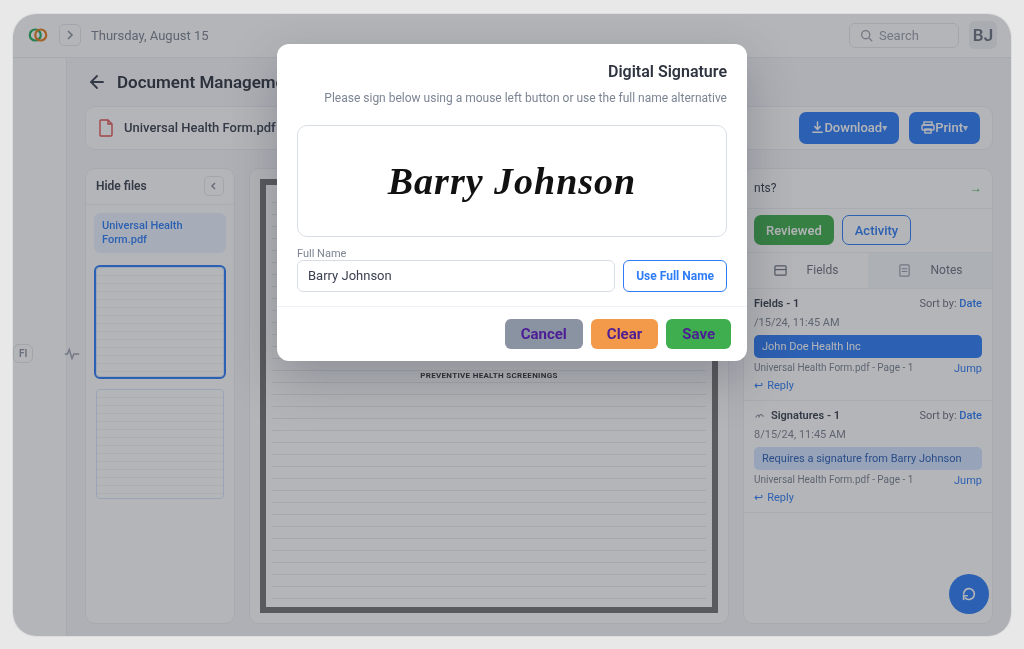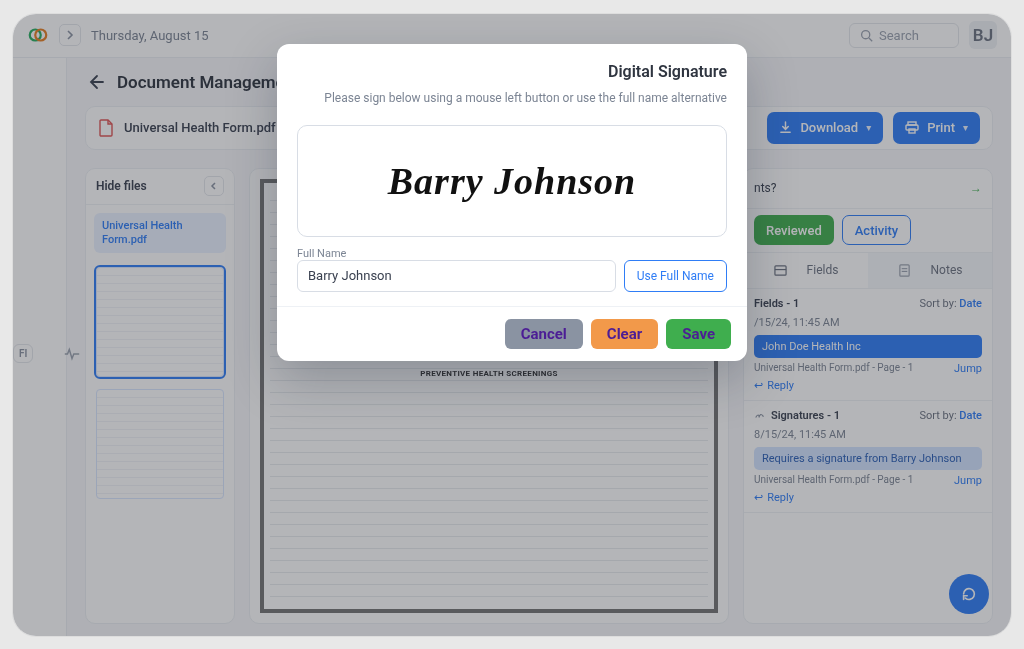--- a/index.html
+++ b/index.html
@@ -22,36 +22,36 @@
   
   .page{position:absolute;left:54px;right:0;top:44px;bottom:0;overflow:hidden}
   .ph{height:48px;display:flex;align-items:center;gap:12px;padding:0 18px}
   .ph .back{color:#4a5260}
   .ph h1{font-size:17px;font-weight:600;color:#2f3540}
   
   .docbar{margin:0 18px 12px;background:#fff;border:1px solid #eceff3;border-radius:10px;height:44px;display:flex;align-items:center;padding:0 12px;gap:10px}
   .docbar .pdf{color:#e05555}
   .docbar .name{font-size:13px;color:#3a4150;font-weight:500}
   .docbar .sp{flex:1}
-  .btn{height:32px;border-radius:7px;display:inline-flex;align-items:center;gap:8px;padding:0 12px;font-size:13px;font-weight:500;cursor:pointer;border:none}
+  .btn{height:32px;border-radius:7px;display:inline-flex;align-items:center;gap:0;padding:0 12px;font-size:13px;font-weight:500;cursor:pointer;border:none}
   .btn.blue{background:#2f7df6;color:#fff}
   .btn.green{background:#3fae4e;color:#fff}
   .btn.outline{background:#fff;border:1.5px solid #2f7df6;color:#2f7df6}
   .chev{font-size:10px;opacity:.9}
   
   .cols{position:absolute;left:18px;right:18px;top:110px;bottom:12px;display:flex;gap:14px}
   .panel{background:#fff;border:1px solid #eceff3;border-radius:10px;overflow:hidden}
   .left{width:150px;display:flex;flex-direction:column}
   .left .hd{height:36px;display:flex;align-items:center;justify-content:space-between;padding:0 10px;font-size:12px;font-weight:600;color:#3a4150;border-bottom:1px solid #eef1f5}
   .left .hd .col{width:20px;height:20px;border:1px solid #e3e6eb;border-radius:5px;display:flex;align-items:center;justify-content:center;color:#8a93a2}
   .left .file{margin:8px;padding:6px 8px;border-radius:6px;background:#eaf2ff;color:#2f7df6;font-size:11px;font-weight:500;line-height:1.3}
   .thumb{margin:6px 10px;height:110px;border:1px solid #d9e6ff;border-radius:4px;background:repeating-linear-gradient(#fff,#fff 7px,#f1f3f7 7px,#f1f3f7 8px)}
   .thumb.sel{outline:2px solid #2f7df6}
   .center{flex:1;padding:10px;position:relative}
-  .form{position:absolute;inset:10px;background:#fff;border:4px solid #737373}
+  .form{position:absolute;inset:10px;background:#fff;border:6px solid #737373}
   .form::before{content:"";position:absolute;inset:6px;background:
      repeating-linear-gradient(#fff,#fff 11px,#e9ecef 11px,#e9ecef 12px);
   }
   .form .title{position:absolute;left:0;right:0;top:186px;text-align:center;font-size:8px;font-weight:700;color:#333;letter-spacing:.3px}
   .right{width:250px;display:flex;flex-direction:column}
   .updrow{height:40px;border-bottom:1px solid #eef1f5;display:flex;align-items:center;justify-content:space-between;padding:0 10px;font-size:12px;color:#3a4150}
   .updrow .arrow{color:#3fae4e;font-weight:700}
   .statusrow{height:44px;display:flex;align-items:center;gap:8px;padding:0 10px;border-bottom:1px solid #eef1f5}
   .tabs{height:36px;display:flex;border-bottom:1px solid #eef1f5}
   .tab{flex:1;display:flex;align-items:center;justify-content:center;gap:20px;font-size:12px;color:#6b7280}
@@ -72,21 +72,21 @@
   .modal{position:absolute;z-index:60;left:50%;top:30px;transform:translateX(-50%);width:470px;background:#fff;border-radius:12px;box-shadow:0 18px 50px rgba(20,30,50,.25);overflow:hidden}
   .modal .mh{padding:18px 20px 6px;text-align:right}
   .modal .mh h2{font-size:16px;font-weight:600;color:#2f3540;margin-bottom:10px}
   .modal .mh p{font-size:12px;color:#7c8594}
   .sigbox{margin:14px 20px 10px;height:112px;border:1px solid #d8dde5;border-radius:10px;display:flex;align-items:center;justify-content:center}
   .sig{font-family:"Brush Script MT","Segoe Script",cursive;font-size:38px;font-style:italic;font-weight:700;color:#111;letter-spacing:1px}
   .fld{padding:0 20px 14px}
   .fld label{font-size:11px;color:#7c8594;display:block;margin-bottom:0}
   .fldrow{display:flex;gap:8px}
   .fldrow input{flex:1;height:32px;border:1px solid #d8dde5;border-radius:6px;padding:0 10px;font-size:13px;color:#3a4150}
-  .usebtn{height:32px;border:1.5px solid #2f7df6;color:#2f7df6;background:#fff;border-radius:6px;padding:0 12px;font-size:12px;font-weight:400}
+  .usebtn{height:32px;border:1.5px solid #2f7df6;color:#2f7df6;background:#fff;border-radius:6px;padding:0 12px;font-size:12px;font-weight:700}
   .mfoot{border-top:1px solid #eef1f5;padding:12px 16px;display:flex;justify-content:flex-end;gap:8px}
   .mbtn{height:30px;border:none;border-radius:6px;padding:0 16px;font-size:15px;font-weight:700;color:#4c1d95;cursor:pointer}
   .mbtn.cancel{background:#8a93a2}
   .mbtn.clear{background:#f2994a}
   .mbtn.save{background:#3fae4e}
   svg{display:block}
 </style>
 </head>
 <body>
 

